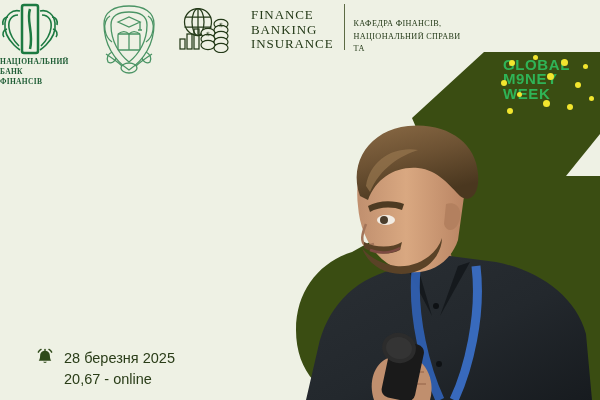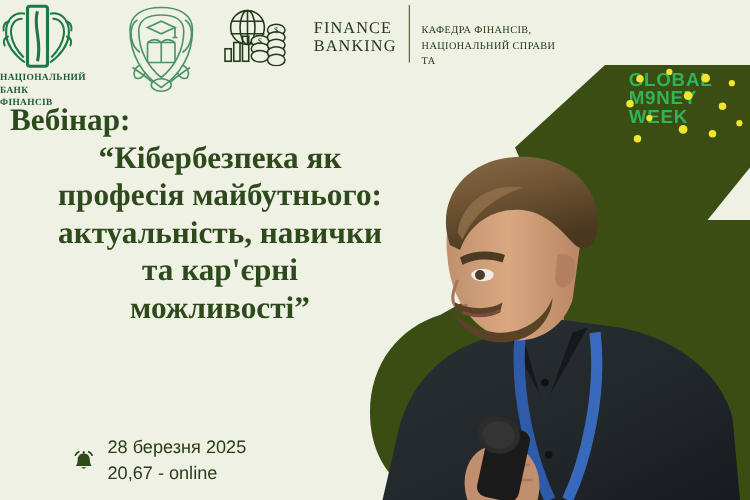--- a/index.html
+++ b/index.html
@@ -145,25 +145,25 @@
     line-height: 1.2;
   }
   .title-line {
     white-space: nowrap;
   }
   .title-line.l1 { text-align: left; padding-left: 8px; }
 
   
   .meta-block {
     position: absolute;
-    left: 58px;
+    left: 36px;
     top: 348px;
     z-index: 7;
     display: flex;
-    align-items: center;
+    align-items: flex-start;
   }
   .bell-icon {
     width: 18px;
     height: 18px;
     margin-right: 10px;
     flex: 0 0 auto;
   }
   .meta-lines {
     font-family: "Liberation Sans", sans-serif;
     font-size: 14.5px;
@@ -320,20 +320,21 @@
           <ellipse cx="45" cy="29" rx="7" ry="4.6"></ellipse>
           <ellipse cx="45" cy="35" rx="7" ry="4.6"></ellipse>
           <ellipse cx="45" cy="41" rx="7" ry="4.6"></ellipse>
         </g>
         <text x="32" y="28.5" font-family="Liberation Serif, serif" font-size="7" fill="#243a18" text-anchor="middle">$</text>
         <text x="45" y="19.5" font-family="Liberation Serif, serif" font-size="7" fill="#243a18" text-anchor="middle">$</text>
       </svg>
       <div class="fbi-word">
         <div>FINANCE</div>
         <div>BANKING</div>
+        <div>INSURANCE</div>
       </div>
     </div>
 
     <div class="dept-divider"></div>
 
     <div class="dept-text">
       <div>КАФЕДРА ФІНАНСІВ,</div>
       <div>НАЦІОНАЛЬНИЙ СПРАВИ ТА</div>
     </div>
   </div>
@@ -349,28 +350,20 @@
     <span class="gmw-dot" style="left:14px; top:34px; width:5px; height:5px;"></span>
     <span class="gmw-dot" style="left:40px; top:42px; width:7px; height:7px;"></span>
     <span class="gmw-dot" style="left:64px; top:46px; width:6px; height:6px;"></span>
     <span class="gmw-dot" style="left:86px; top:38px; width:5px; height:5px;"></span>
     <span class="gmw-dot" style="left:4px;  top:50px; width:6px; height:6px;"></span>
     <div class="gmw-line">GLOBAL</div>
     <div class="gmw-line">M9NEY</div>
     <div class="gmw-line">WEEK</div>
   </div>
 
-  <div class="title-block">
-    <div class="title-line l1">Вебінар:</div>
-    <div class="title-line">“Кібербезпека як</div>
-    <div class="title-line">професія майбутнього:</div>
-    <div class="title-line">актуальність, навички</div>
-    <div class="title-line">та кар'єрні</div>
-    <div class="title-line">можливості”</div>
-  </div>
 
   <div class="meta-block">
     <svg class="bell-icon" viewBox="0 0 20 20">
       <path d="M10 3 C6.6 3, 4.6 5.4, 4.6 8.6 C4.6 12, 3.4 13.4, 3 14.2 L17 14.2
                C16.6 13.4, 15.4 12, 15.4 8.6 C15.4 5.4, 13.4 3, 10 3 Z" fill="#2f4a1a"></path>
       <path d="M8 15.4 C8.3 17, 11.7 17, 12 15.4 Z" fill="#2f4a1a"></path>
       <rect x="9.1" y="0.8" width="1.8" height="2.6" rx="0.9" fill="#2f4a1a"></rect>
       <path d="M2.6 4.6 C3.4 3, 4.8 2, 5.6 1.6" stroke="#2f4a1a" stroke-width="1.6" fill="none" stroke-linecap="round"></path>
       <path d="M17.4 4.6 C16.6 3, 15.2 2, 14.4 1.6" stroke="#2f4a1a" stroke-width="1.6" fill="none" stroke-linecap="round"></path>
     </svg>

